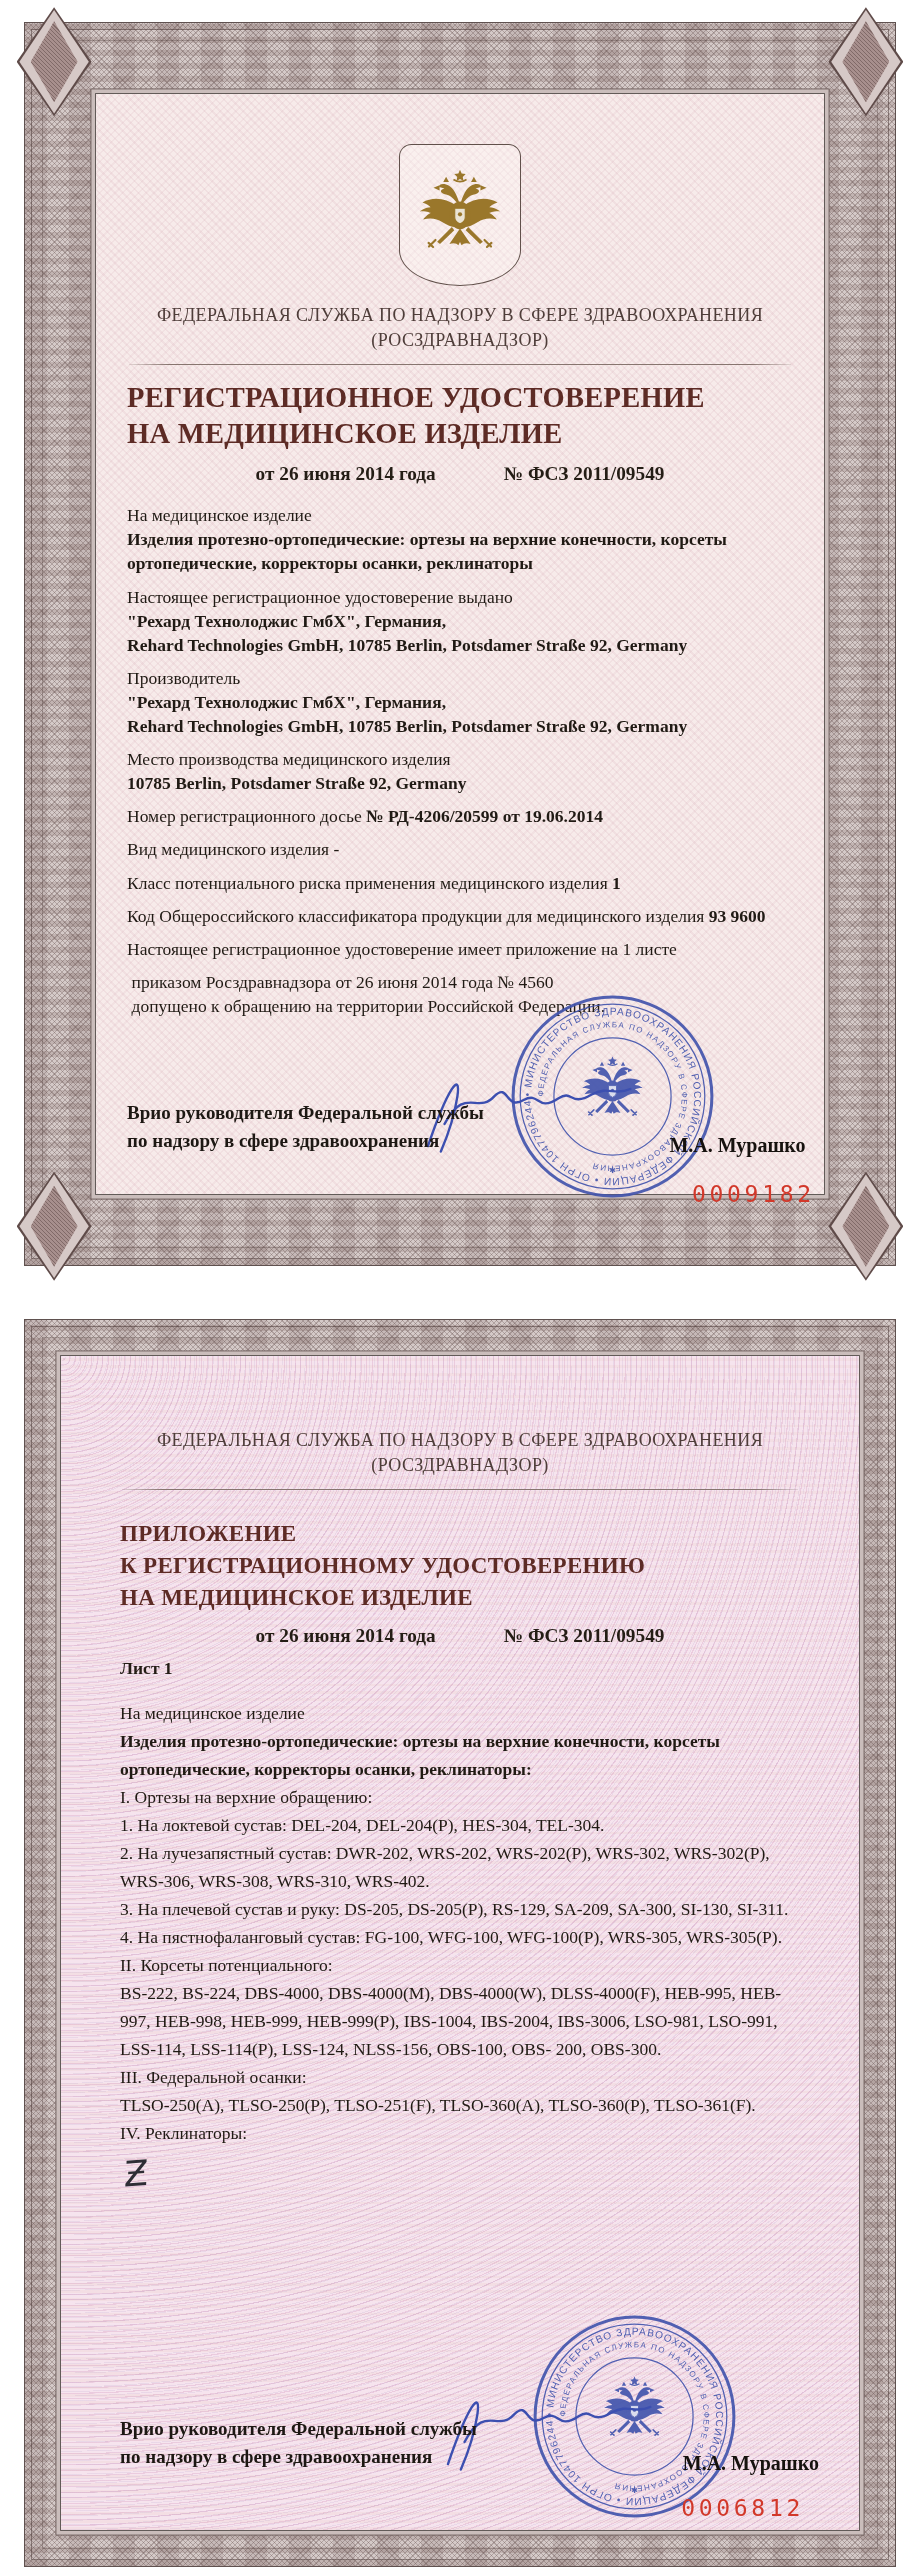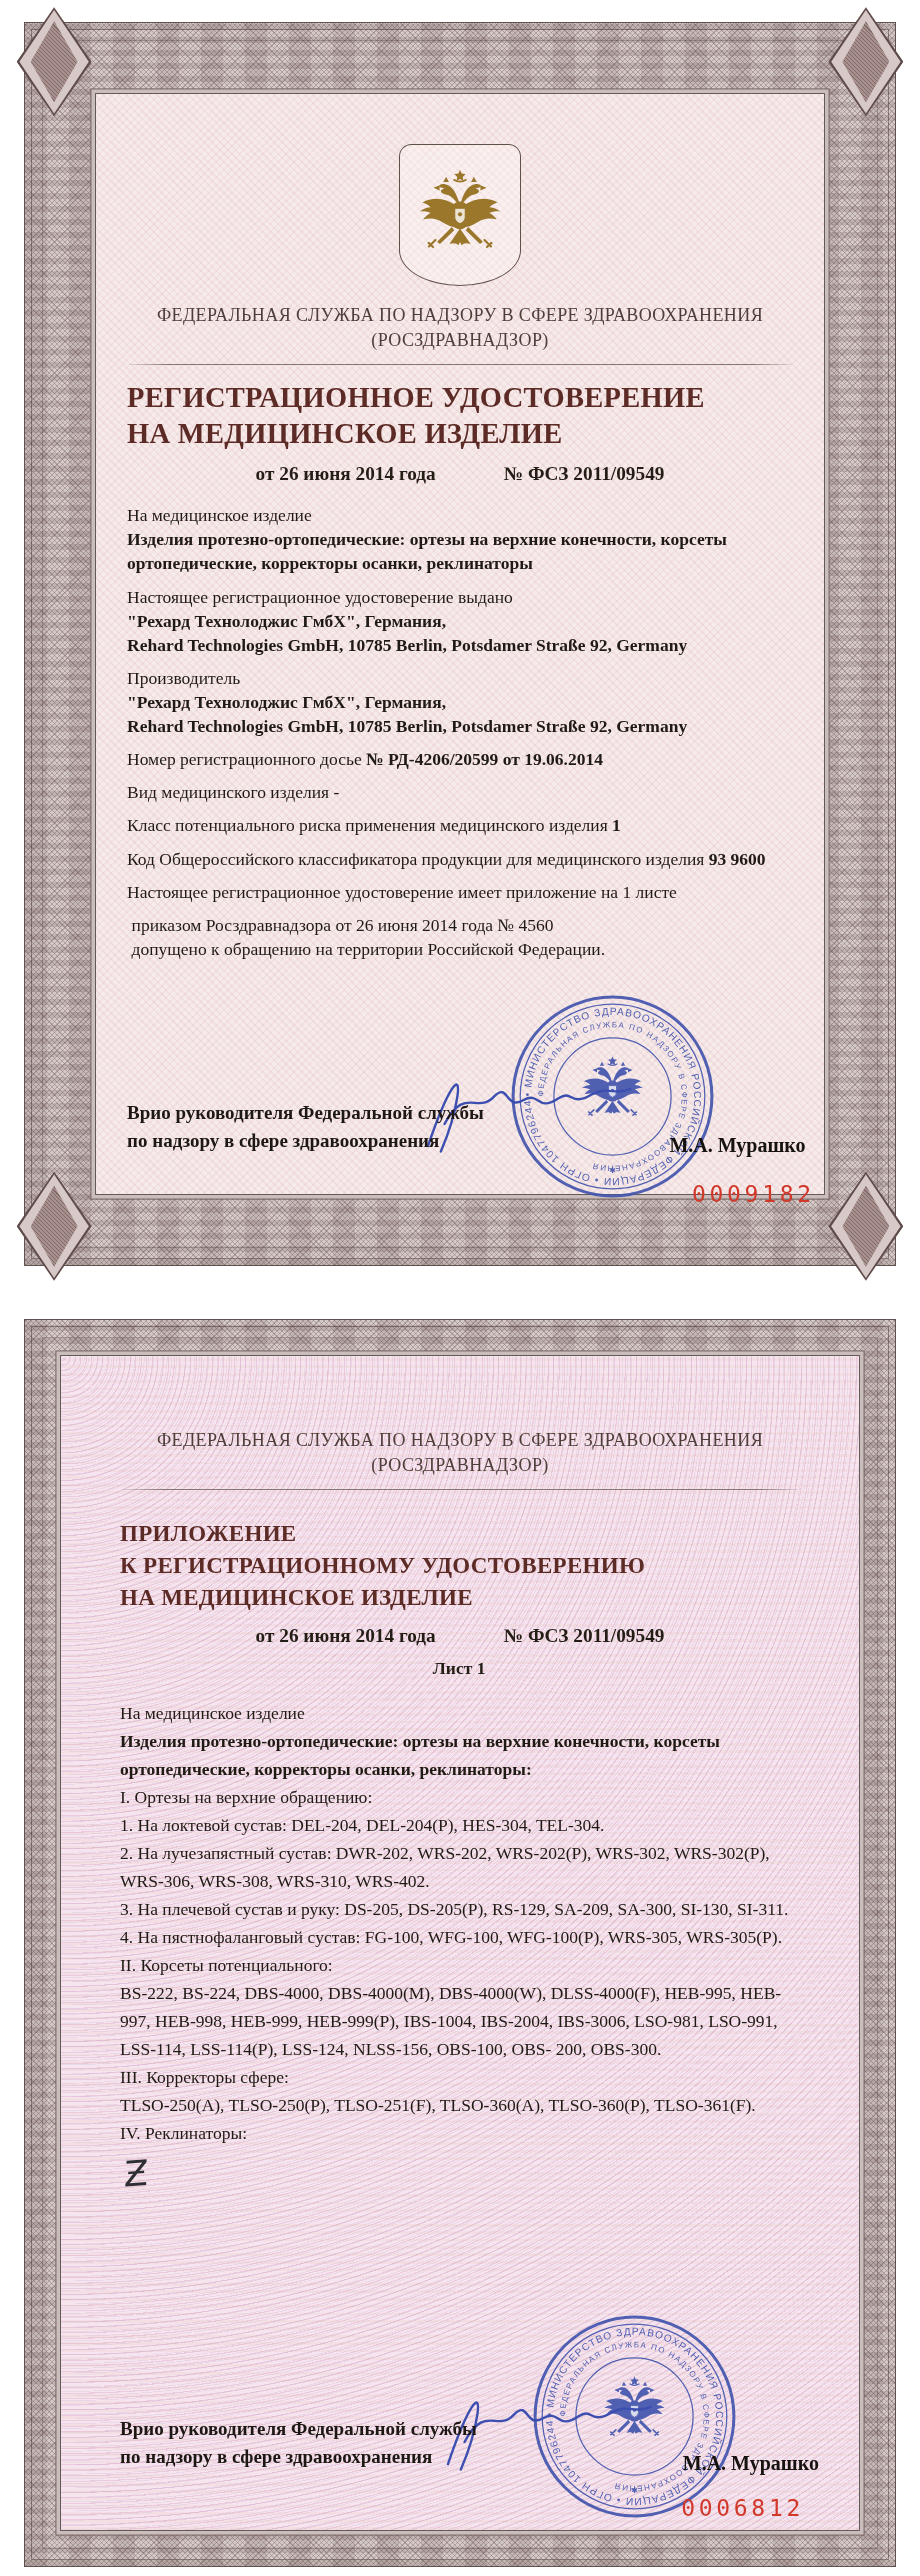--- a/index.html
+++ b/index.html
@@ -61,21 +61,21 @@
   .agency{margin-top:16.6px;text-align:center;font-size:18px;line-height:25px;
     color:#4e3d39;letter-spacing:0.4px;}
   .rule{height:1.8px;margin:11px 1.8px 0;background:linear-gradient(to right,rgba(141,125,120,.2),#87756f 6%,#87756f 94%,rgba(141,125,120,.2));}
 
   .doc-title{margin-top:14.7px;font-weight:700;color:#5d2b25;
     font-size:28.5px;line-height:36px;letter-spacing:0.3px;}
   #doc2 .doc-title{margin-top:28px;font-size:23px;line-height:32px;}
 
   .dateline{margin-top:11px;display:flex;justify-content:center;gap:68px;
     font-weight:700;font-size:19.3px;color:#241d15;}
-  .sheetline{margin-top:11px;text-align:center;font-weight:700;font-size:17.5px;color:#241d15;padding-right:1.8px;}
+  .sheetline{margin-top:11px;text-align:left;font-weight:700;font-size:17.5px;color:#241d15;padding-right:1.8px;}
 
   .body1{margin-top:18.4px;font-size:17.5px;line-height:24px;color:#201a14;}
   .body1 .blk{margin-top:9.2px;}
   .body1 .blk.first{margin-top:0;}
   .indent{padding-left:4.6px;}
   .b{font-weight:700;}
 
   .body2{margin-top:20px;font-size:17.5px;line-height:28px;color:#201a14;}
   .hand-mark{margin:7.4px 0 0 3.7px;font-family:"DejaVu Sans",sans-serif;font-size:35px;
     color:#2e2e35;transform:rotate(-4deg) skewX(-6deg);width:40px;line-height:37px;}
@@ -188,20 +188,24 @@
           <div>Настоящее регистрационное удостоверение выдано</div>
           <div class="b">"Рехард Технолоджис ГмбХ", Германия,</div>
           <div class="b">Rehard Technologies GmbH, 10785 Berlin, Potsdamer Straße 92, Germany</div>
         </div>
         <div class="blk">
           <div>Производитель</div>
           <div class="b">"Рехард Технолоджис ГмбХ", Германия,</div>
           <div class="b">Rehard Technologies GmbH, 10785 Berlin, Potsdamer Straße 92, Germany</div>
         </div>
         <div class="blk">
+          <div>Место производства медицинского изделия</div>
+          <div class="b">10785 Berlin, Potsdamer Straße 92, Germany</div>
+        </div>
+        <div class="blk">
           <span>Номер регистрационного досье </span><span class="b">№ РД-4206/20599 от 19.06.2014</span>
         </div>
         <div class="blk">Вид медицинского изделия -</div>
         <div class="blk">
           <span>Класс потенциального риска применения медицинского изделия </span><span class="b">1</span>
         </div>
         <div class="blk">
           <span>Код Общероссийского классификатора продукции для медицинского изделия </span><span class="b">93 9600</span>
         </div>
         <div class="blk">Настоящее регистрационное удостоверение имеет приложение на 1 листе</div>
@@ -255,21 +259,21 @@
       <div class="body2">
         <div>На медицинское изделие</div>
         <div class="b">Изделия протезно-ортопедические: ортезы на верхние конечности, корсеты ортопедические, корректоры осанки, реклинаторы:</div>
         <div>I. Ортезы на верхние обращению:</div>
         <div>1. На локтевой сустав: DEL-204, DEL-204(P), HES-304, TEL-304.</div>
         <div>2. На лучезапястный сустав: DWR-202, WRS-202, WRS-202(P), WRS-302, WRS-302(P), WRS-306, WRS-308, WRS-310, WRS-402.</div>
         <div>3. На плечевой сустав и руку: DS-205, DS-205(P), RS-129, SA-209, SA-300, SI-130, SI-311.</div>
         <div>4. На пястнофаланговый сустав: FG-100, WFG-100, WFG-100(P), WRS-305, WRS-305(P).</div>
         <div>II. Корсеты потенциального:</div>
         <div>BS-222, BS-224, DBS-4000, DBS-4000(M), DBS-4000(W), DLSS-4000(F), HEB-995, HEB-997, HEB-998, HEB-999, HEB-999(P), IBS-1004, IBS-2004, IBS-3006, LSO-981, LSO-991, LSS-114, LSS-114(P), LSS-124, NLSS-156, OBS-100, OBS- 200, OBS-300.</div>
-        <div>III. Корректоры сфере:</div>
+        <div>III. Федеральной осанки:</div>
         <div>TLSO-250(A), TLSO-250(P), TLSO-251(F), TLSO-360(A), TLSO-360(P), TLSO-361(F).</div>
         <div>IV. Реклинаторы:</div>
       </div>
       <div class="hand-mark">Ƶ</div>
     </div>
 
     <div class="sig-area">
       <div class="sig-label">
         <div>Врио руководителя Федеральной службы</div>
         <div>по надзору в сфере здравоохранения</div>

